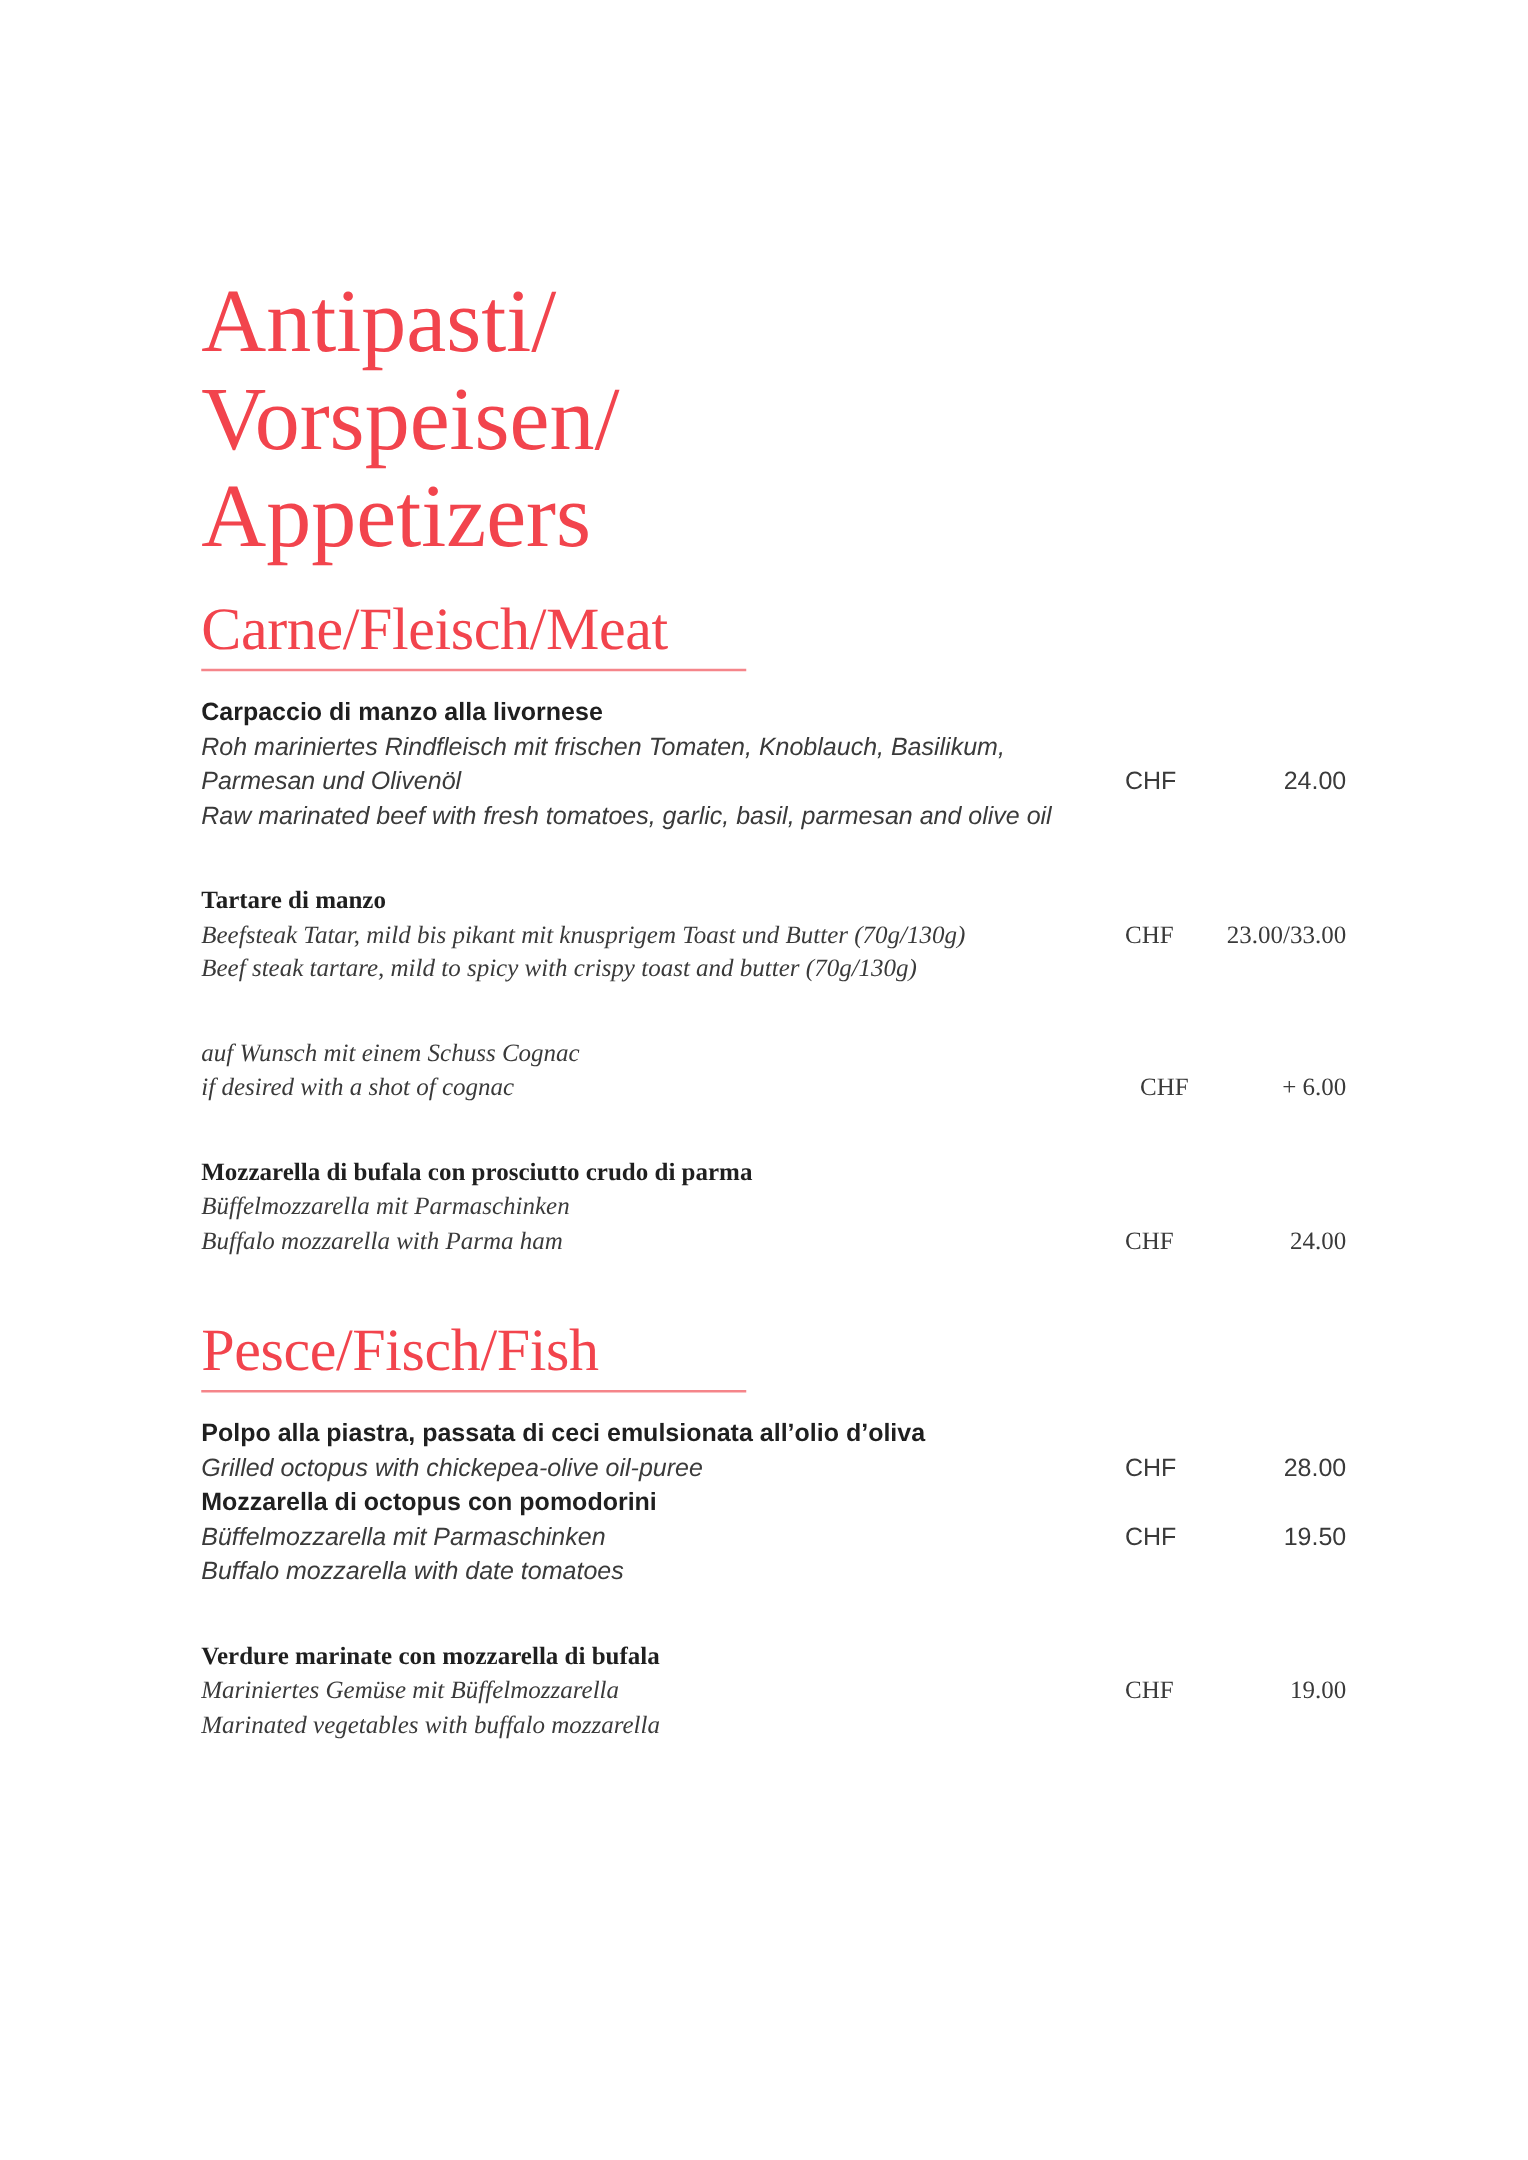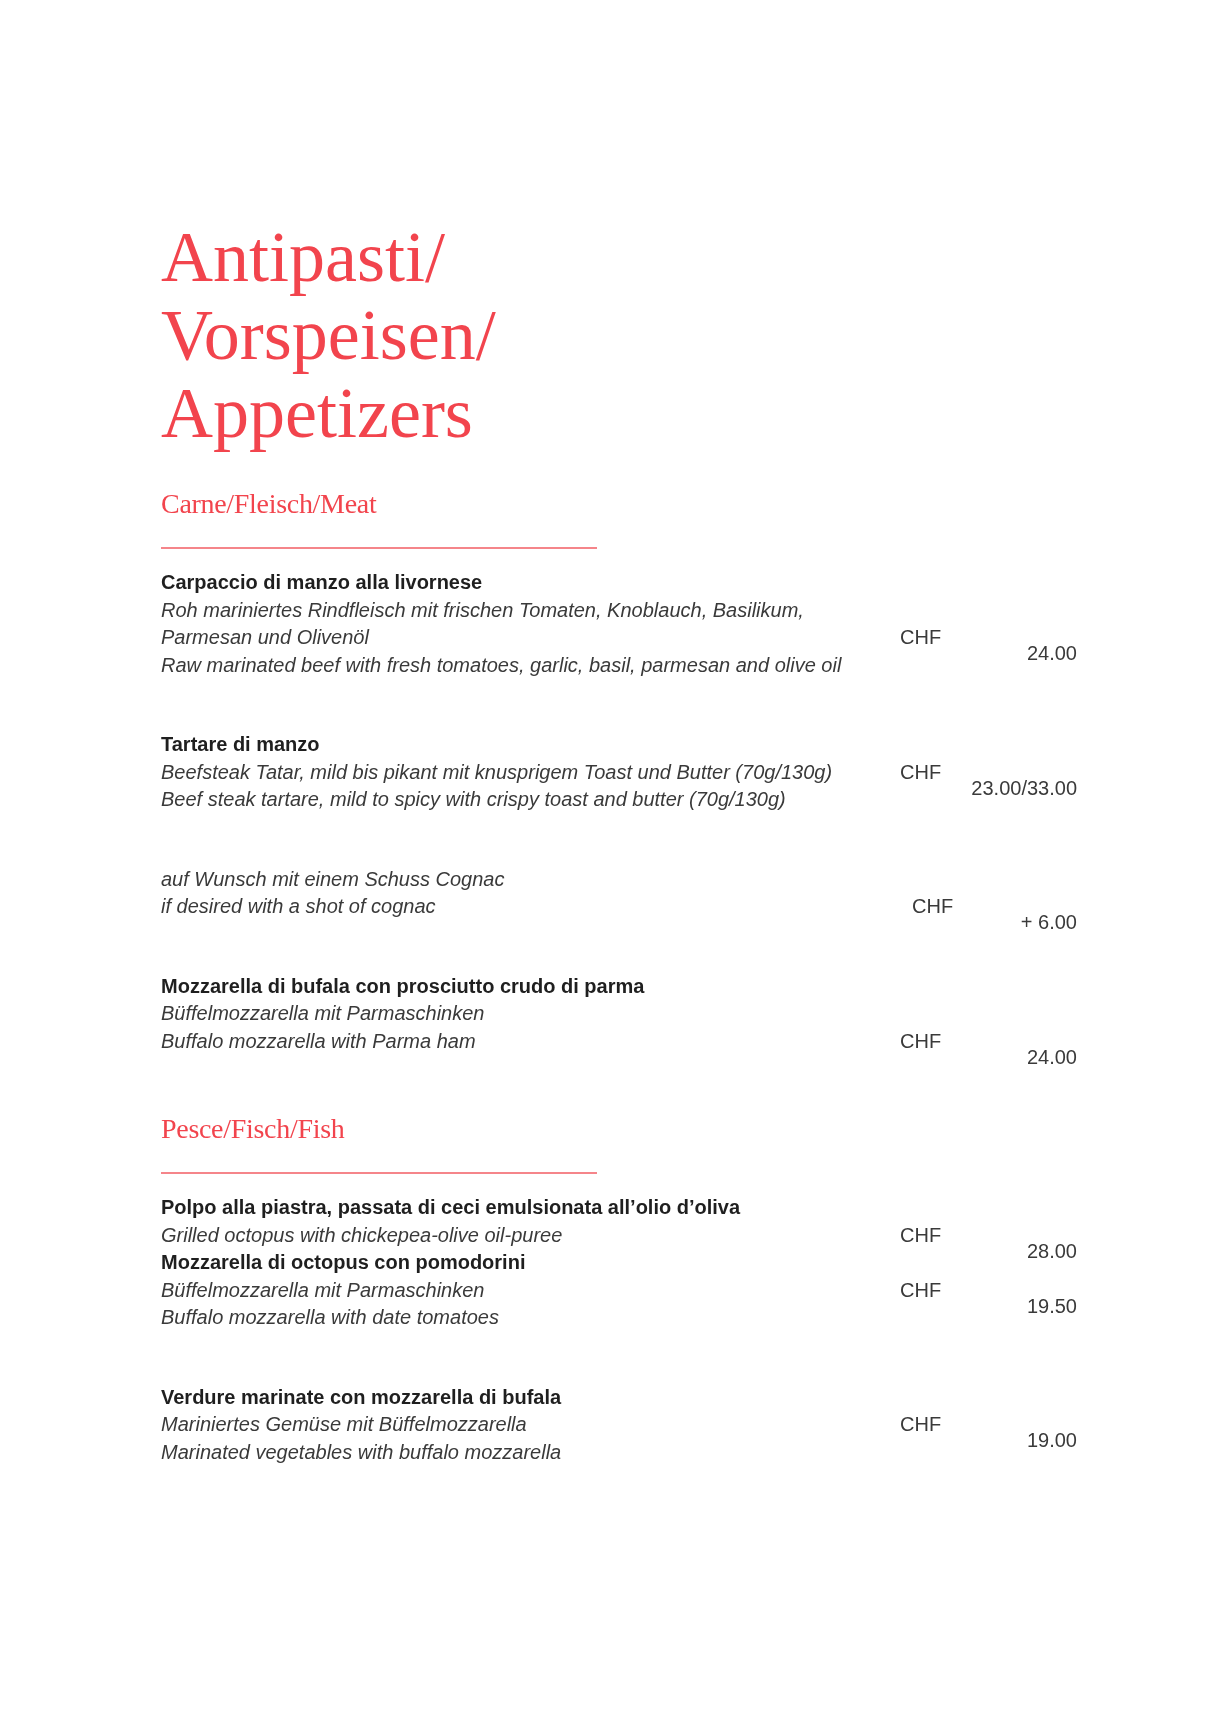--- a/index.html
+++ b/index.html
@@ -17,46 +17,46 @@
     font-family:"Liberation Serif","DejaVu Serif",serif;
     font-weight:400;
     font-size:72px; line-height:78px;
     color:#f2444d;
   }
   .title-line { display:block; }
   .section-heading {
     margin:0 0 20px 0;
     font-family:"Liberation Serif","DejaVu Serif",serif;
     font-weight:400;
-    font-size:28px; line-height:50px;
+    font-size:48px; line-height:50px;
     letter-spacing:-0.3px;
     color:#f2444d;
     width:436px; box-sizing:border-box;
-    padding-bottom:18px;
+    padding-bottom:6px;
     border-bottom:2px solid #f5858a;
   }
   .section-carne .section-heading { margin-top:27px; }
   .section-pesce .section-heading { margin-top:49px; }
   .section-veg   .section-heading { margin-top:22px; }
-  .item + .item { margin-top:52px; }
+  .item + .item { margin-top:40px;font-family:Liberation Serif, serif; }
   .item-name {
     font-size:20px; font-weight:700; line-height:27.5px;
     color:#1f1f1f; white-space:nowrap;
   }
   .row {
     position:relative; font-size:20px; line-height:27.5px; white-space:nowrap;
   }
   .desc { font-style:italic; color:#3a3a3a; }
   .chf {
     position:absolute; left:739px; top:0;
     font-style:normal; color:#3a3a3a;
   }
   .chf.chf-indent { left:751px; }
   .price {
-    position:absolute; right:0; top:16px;
+    position:absolute; right:0; top:0;
     font-style:normal; color:#3a3a3a;
   }
 </style>
 </head>
 <body>
 
 <div class="page">
   <div class="content">
 
     <h1 class="title">

